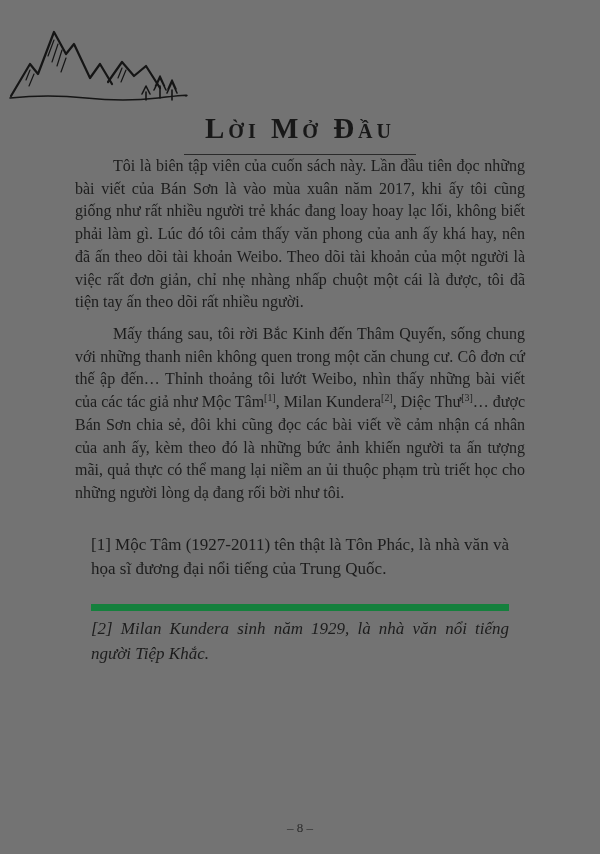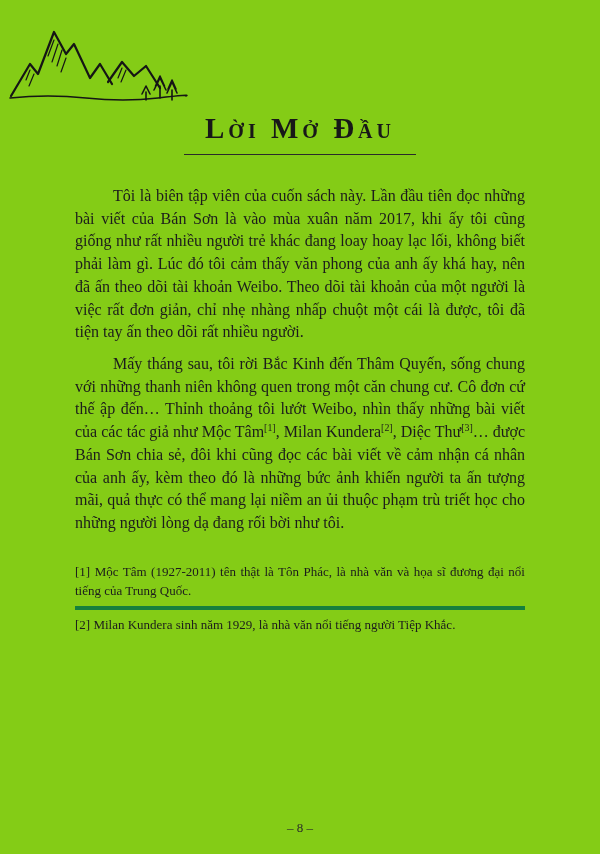--- a/index.html
+++ b/index.html
@@ -1,21 +1,21 @@
 <!DOCTYPE html>
 <html><head>
 <meta charset="utf-8">
 <style>
   html, body { margin: 0; padding: 0; background: #ffffff; }
   .page {
     position: relative;
     width: 600px;
     height: 854px;
     margin: 0 auto;
-    background: #84cc16;
+    background: #737373;
     color: #1c1c1c;
     font-family: "Liberation Serif", "DejaVu Serif", serif;
     box-sizing: border-box;
     padding: 112px 75px 0 75px;
     overflow: hidden;
   }
   .illustration {
     position: absolute;
     top: 16px;
     left: 8px;
@@ -30,42 +30,42 @@
     font-size: 29px;
     font-weight: bold;
     color: #181818;
   }
   .title-rule {
     width: 232px;
     height: 1px;
     background: #2a2a2a;
     margin: 9px auto 0 auto;
   }
-  .body-text { margin-top: 30px; }
+  .body-text { }
   .para {
     font-size: 16px;
     line-height: 1.42;
     text-align: justify;
     text-indent: 38px;
     margin: 0 0 9px 0;
   }
   .para sup {
     font-size: 0.62em;
     line-height: 0;
     vertical-align: super;
   }
   .footnotes { margin-top: 22px; }
   .footnote {
-    font-size: 13px;
+    font-size: 17px;
     line-height: 1.45;
     text-align: justify;
-    margin: 0;
+    margin: 16px;
     padding: 6px 0;
   }
-  .footnote + .footnote { border-top: 4px solid #15803d; }
+  .footnote + .footnote { border-top: 7px solid #15803d; font-style: italic; }
   .page-number {
     position: absolute;
     left: 0;
     bottom: 18px;
     width: 100%;
     text-align: center;
     font-size: 13px;
     color: #2a2a2a;
   }
 </style>

